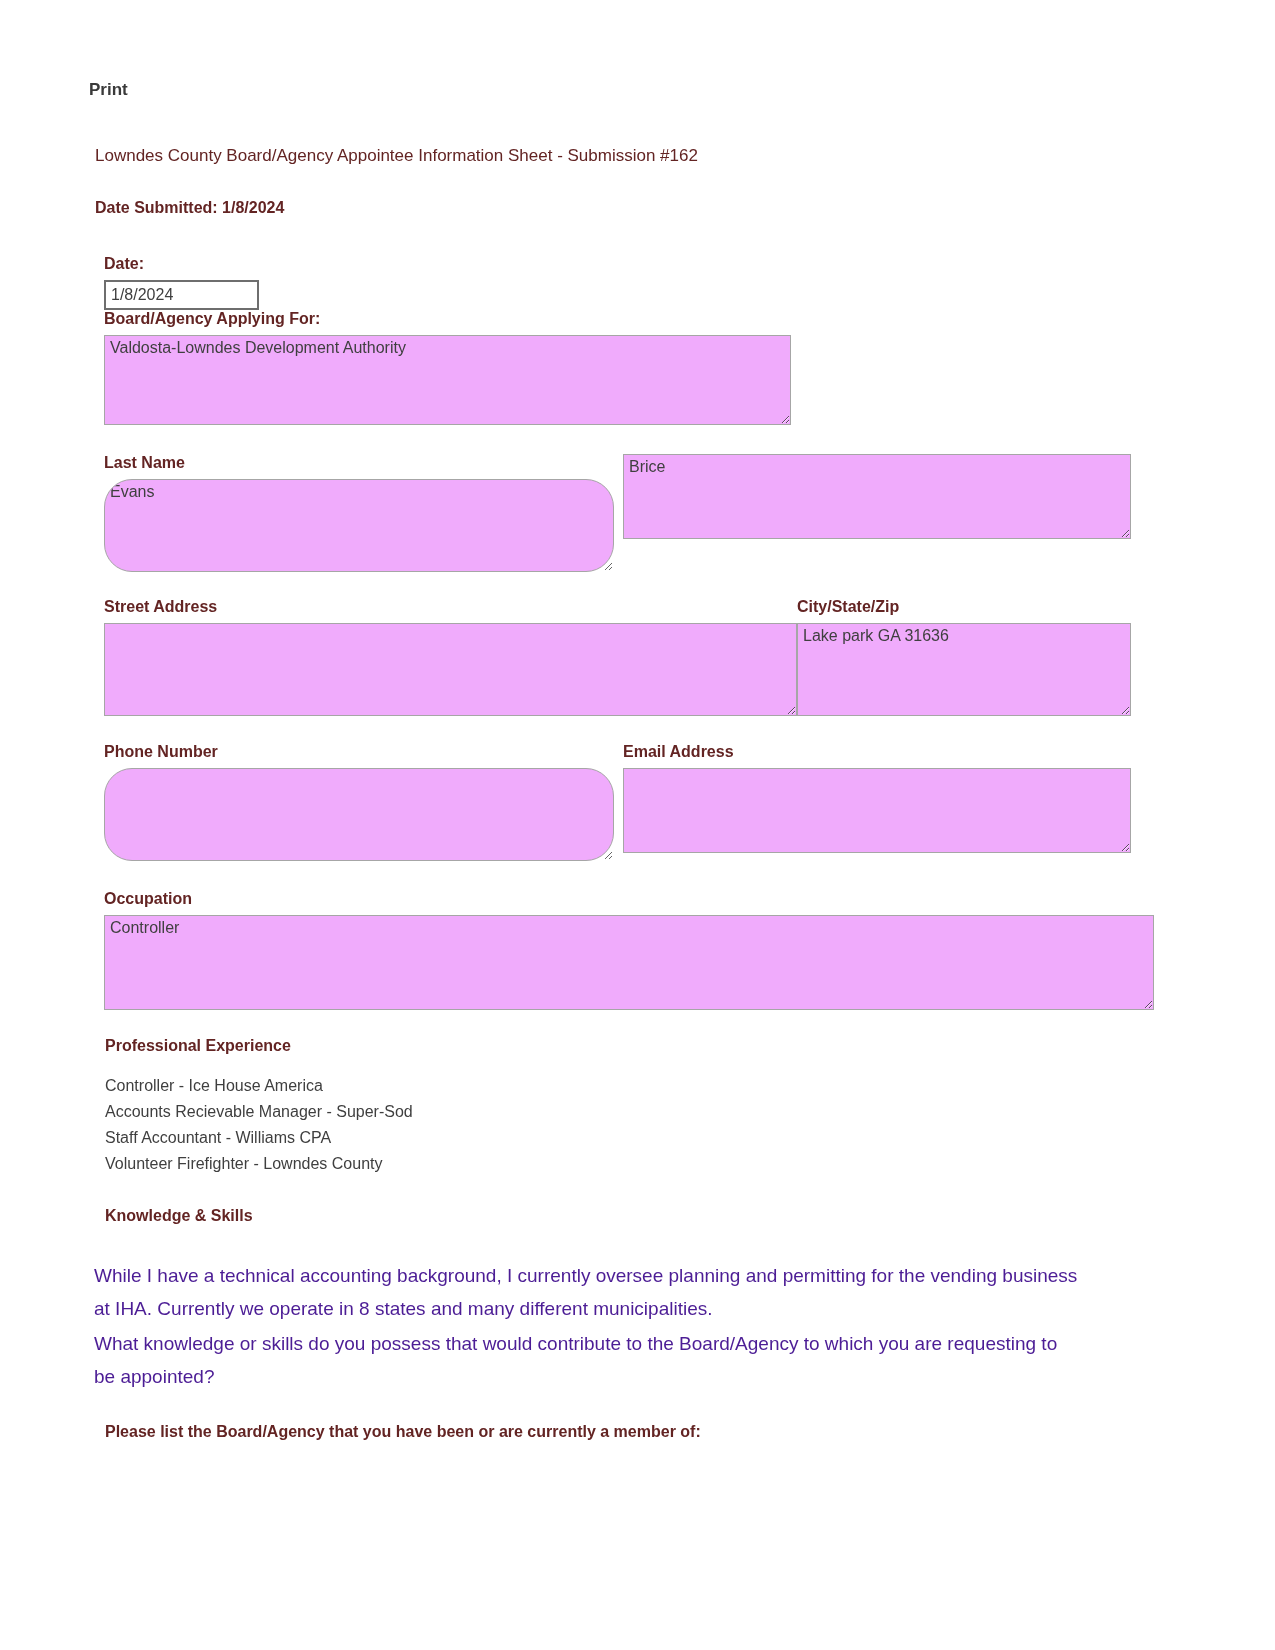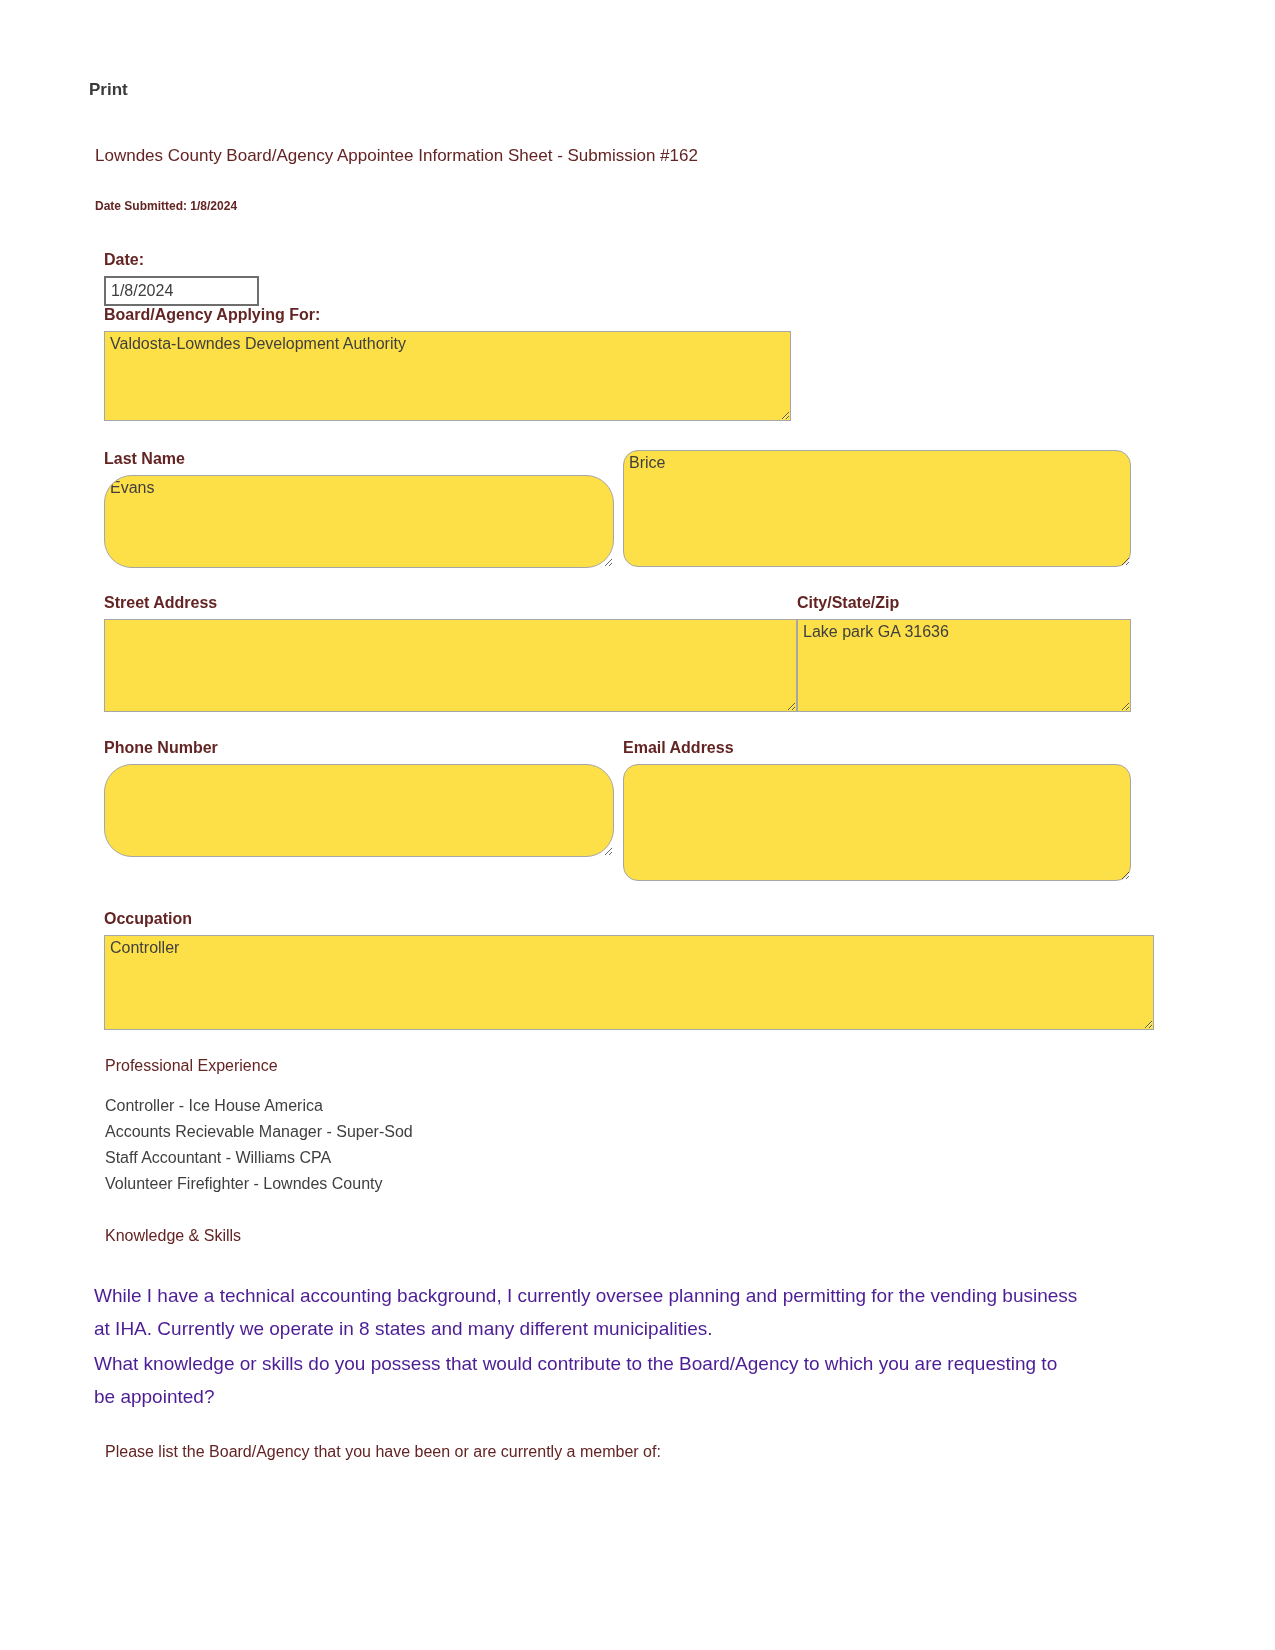--- a/index.html
+++ b/index.html
@@ -24,21 +24,21 @@
 
   .page-title {
     margin: 46px 0 0 95px;
     font-size: 17px;
     font-weight: normal;
     color: #632423;
   }
 
   .date-submitted {
     margin: 33px 0 0 95px;
-    font-size: 12px;
+    font-size: 16px;
     font-weight: bold;
     color: #632423;
   }
 
   .form { margin-left: 104px; margin-right: 104px; }
 
   .field-label {
     display: block;
     font-size: 16px;
     font-weight: bold;
@@ -46,21 +46,21 @@
     margin-bottom: 7px;
   }
 
   .row { display: flex; align-items: flex-start; }
 
   textarea {
     font-family: "Liberation Sans", sans-serif;
     font-size: 16px;
     color: #3f3f3f;
     border: 1px solid #a6a6a6;
-    background: #fde047;
+    background: #f0abfc;
     padding: 3px 5px;
     resize: both;
     overflow: auto;
     display: block;
   }
 
   .date-input {
     font-family: "Liberation Sans", sans-serif;
     font-size: 16px;
     color: #3f3f3f;
@@ -74,40 +74,40 @@
   
   .row-top { margin-top: 38px; flex-direction: column; }
   .cell-date { width: 261px; }
   .ta-board { width: 687px; height: 90px; }
 
   
   .row-names { margin-top: 29px; }
   .cell-left { width: 510px; margin-right: 9px; }
   .cell-right { width: 508px; }
   .ta-half-left { width: 510px; height: 93px; border-radius: 28px; }
-  .ta-half-right { width: 508px; height: 117px; border-radius: 15px; }
+  .ta-half-right { width: 508px; height: 85px; }
 
   
   .row-address { margin-top: 26px; }
   .cell-street { width: 693px; }
   .cell-city { width: 334px; }
   .ta-street { width: 693px; height: 93px; }
   .ta-city { width: 334px; height: 93px; }
 
   
   .row-contact { margin-top: 27px; }
 
   
   .occupation-block { margin-top: 29px; }
   .ta-occupation { width: 1050px; height: 95px; }
 
   .section-heading {
     margin-left: 105px;
     font-size: 16px;
-    font-weight: normal;
+    font-weight: bold;
     color: #632423;
   }
   .heading-experience { margin-top: 27px; }
   .experience-lines {
     margin: 18px 0 0 105px;
     font-size: 16px;
     color: #3f3f3f;
     line-height: 26px;
   }
   .heading-knowledge { margin-top: 30px; }

